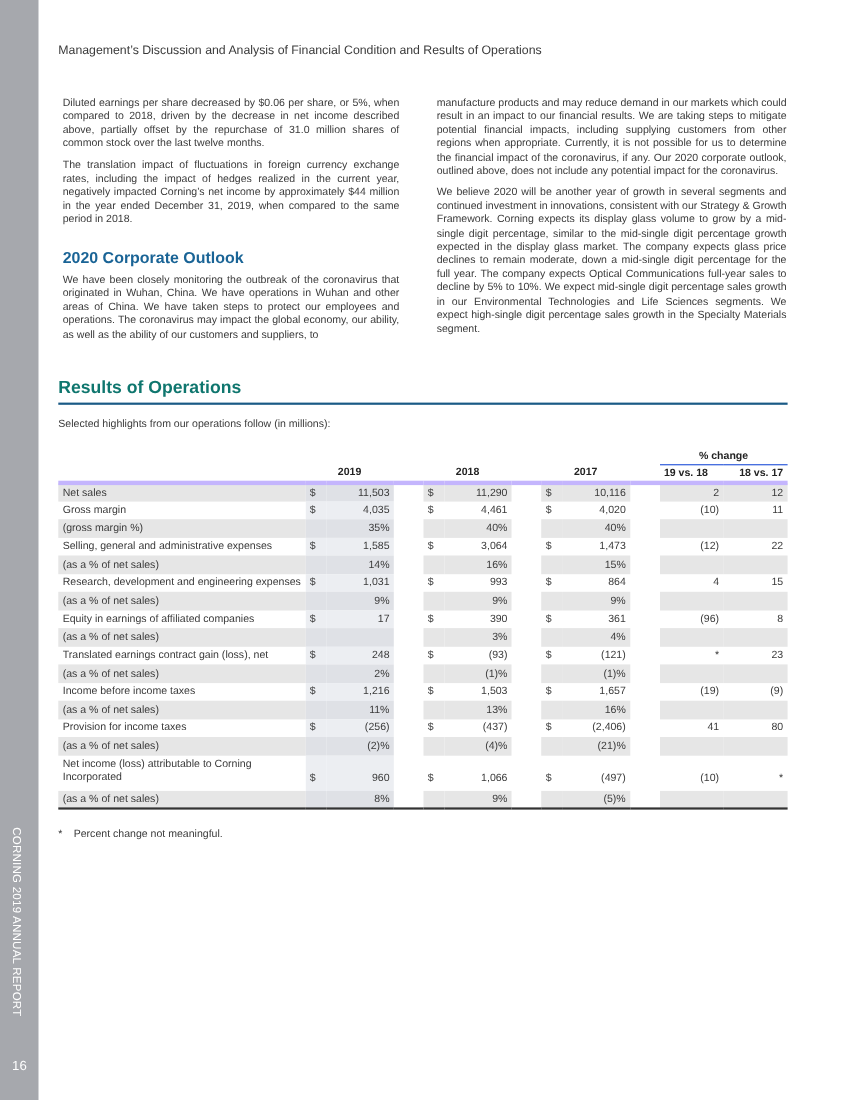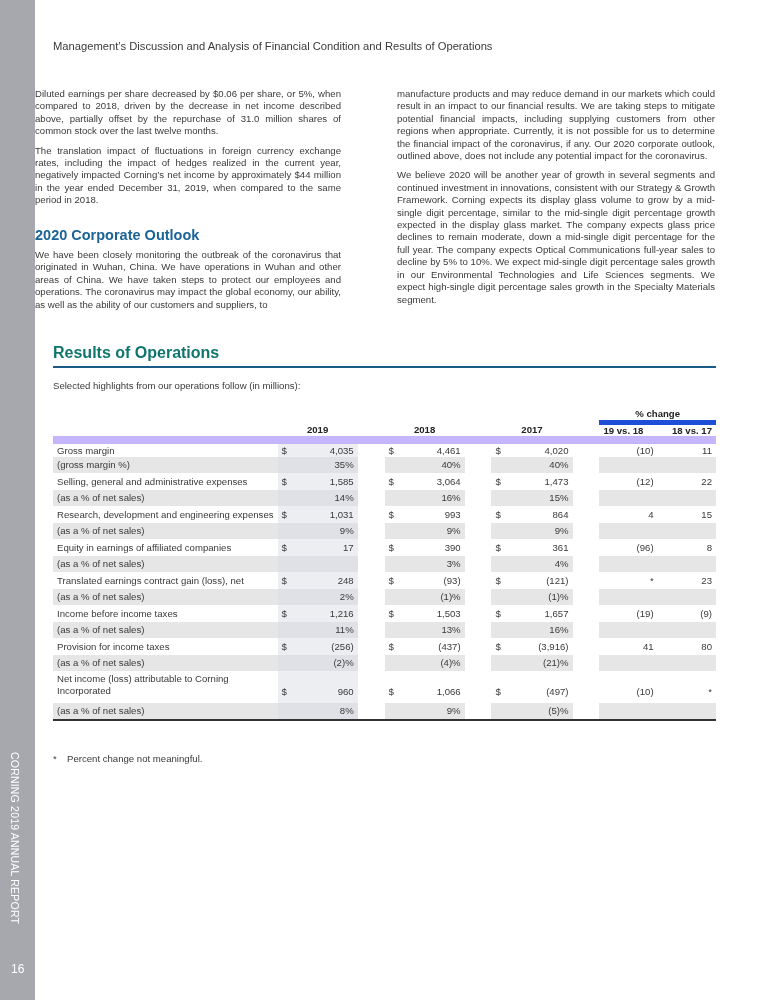--- a/index.html
+++ b/index.html
@@ -10,35 +10,35 @@
   .sidebar-title {
     position: absolute; left: 9px; top: 752px;
     writing-mode: vertical-rl; font-size: 10.5px; color: #ffffff; letter-spacing: 0.2px;
     white-space: nowrap;
   }
   .page-number { position: absolute; left: 11px; top: 962px; font-size: 12px; color: #ffffff; }
 
   .running-header { position: absolute; left: 53px; top: 40px; font-size: 11.2px; color: #3a3a3a; }
 
   .col { position: absolute; top: 88px; width: 306px; font-size: 9.6px; line-height: 12.4px; color: #3a3a3a; text-align: justify; }
-  .col-left { left: 35px; }
+  .col-left { left: 57px; }
   .col-right { left: 397px; width: 318px; }
   .col p { margin-bottom: 7px; }
   .section-heading { font-size: 14.5px; font-weight: bold; color: #1a6496; margin: 22px 0 8px 0; text-align: left; }
 
   .results-title { position: absolute; left: 53px; top: 344px; font-size: 16px; font-weight: bold; color: #0f766e; }
   .results-rule { position: absolute; left: 53px; top: 366px; width: 663px; height: 2px; background: #1a5a86; }
   .intro-text { position: absolute; left: 53px; top: 380px; font-size: 9.6px; color: #3a3a3a; }
 
   table.ops { position: absolute; left: 53px; top: 406px; width: 663px; border-collapse: collapse; font-size: 9.6px; color: #3a3a3a; }
   table.ops td, table.ops th { padding: 0 4px; height: 16.5px; white-space: nowrap; }
   table.ops th { font-weight: bold; color: #222; text-align: center; }
   .pct-head-row th { height: 16px; }
-  .pct-head { border-bottom: 5px solid #1d4ed8; }
-  .year-row th { border-bottom: 8px solid #c4b5fd; height: 17px; }
+  .pct-head { border-bottom: 1px solid #1d4ed8; }
+  .year-row th { border-bottom: 4px solid #c4b5fd; height: 17px; }
   .shade td { background: #e6e6e6; }
   .shade td.c19 { background: #dfe1e6; }
   td.c19 { background: #eceef2; }
   tr.tall td { height: 32px; vertical-align: bottom; padding-bottom: 6px; }
   tr.tall td.label { white-space: normal; line-height: 12px; }
   td.label { text-align: left; width: 224px; }
   td.indent { padding-left: 12px; }
   td.dollar { text-align: left; width: 20px; padding-left: 20px; }
   td.num { text-align: right; width: 66px; }
   td.gap { width: 30px; background: inherit; }
@@ -86,20 +86,34 @@
       <th></th>
       <th colspan="2">2018</th>
       <th></th>
       <th colspan="2">2017</th>
       <th></th>
       <th style="text-align:left">19 vs. 18</th>
       <th style="text-align:right">18 vs. 17</th>
     </tr>
   </thead>
   <tbody id="ops-body">
+      <tr class="shade">
+        <td class="label">Net sales</td>
+        <td class="dollar c19">$</td>
+        <td class="num c19">11,503</td>
+        <td class="gap"></td>
+        <td class="dollar">$</td>
+        <td class="num">11,290</td>
+        <td class="gap"></td>
+        <td class="dollar">$</td>
+        <td class="num">10,116</td>
+        <td class="gap"></td>
+        <td class="chg">2</td>
+        <td class="chg">12</td>
+      </tr>
       <tr>
         <td class="label">Gross margin</td>
         <td class="dollar c19">$</td>
         <td class="num c19">4,035</td>
         <td class="gap"></td>
         <td class="dollar">$</td>
         <td class="num">4,461</td>
         <td class="gap"></td>
         <td class="dollar">$</td>
         <td class="num">4,020</td>
@@ -263,21 +277,21 @@
       </tr>
       <tr>
         <td class="label">Provision for income taxes</td>
         <td class="dollar c19">$</td>
         <td class="num c19">(256)</td>
         <td class="gap"></td>
         <td class="dollar">$</td>
         <td class="num">(437)</td>
         <td class="gap"></td>
         <td class="dollar">$</td>
-        <td class="num">(3,916)</td>
+        <td class="num">(2,406)</td>
         <td class="gap"></td>
         <td class="chg">41</td>
         <td class="chg">80</td>
       </tr>
       <tr class="shade">
         <td class="label indent">(as a % of net sales)</td>
         <td class="dollar c19"></td>
         <td class="num c19">(2)%</td>
         <td class="gap"></td>
         <td class="dollar"></td>

